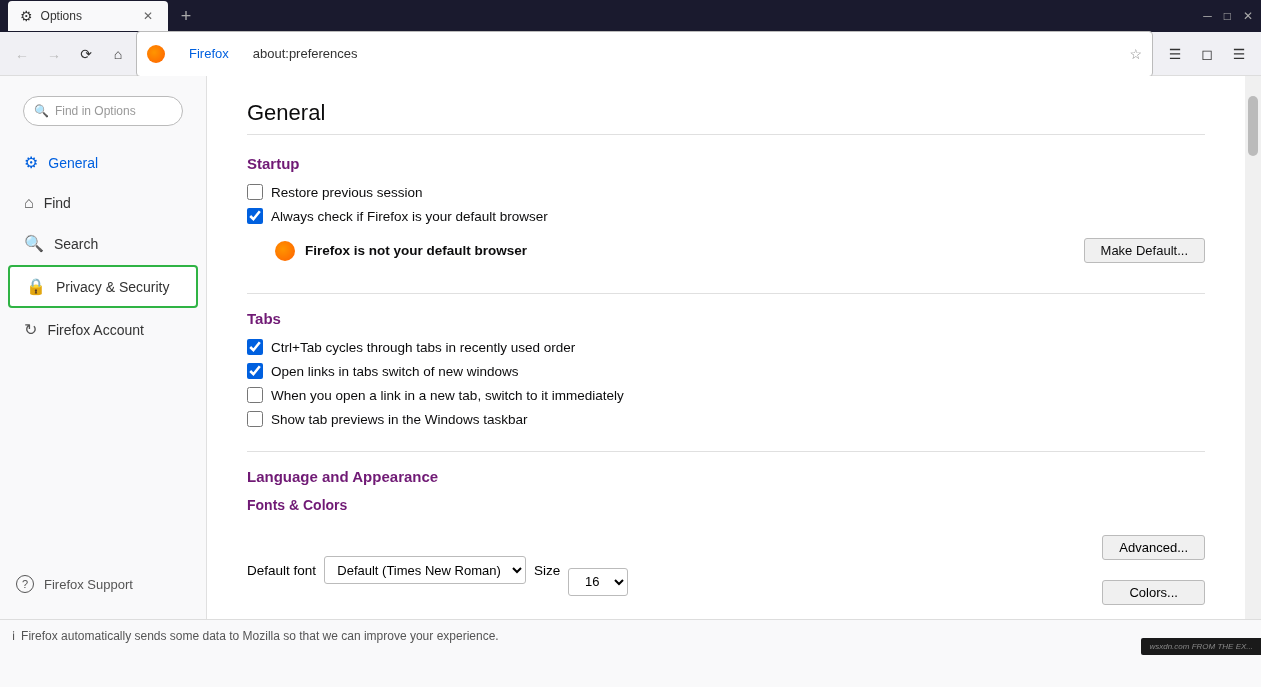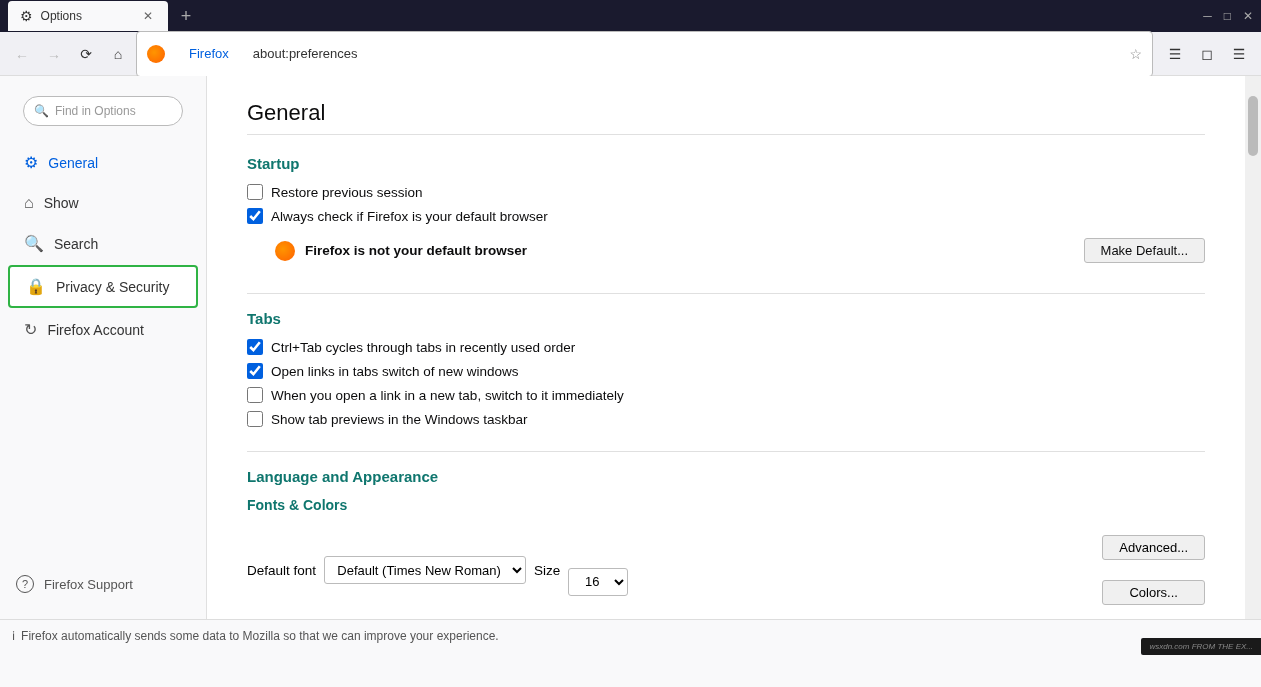--- a/index.html
+++ b/index.html
@@ -206,21 +206,21 @@
       font-size: 22px;
       font-weight: 300;
       color: #0c0c0d;
       margin-bottom: 20px;
       border-bottom: 1px solid #e0e0e0;
       padding-bottom: 8px;
     }
     h3.sub-title {
       font-size: 15px;
       font-weight: 600;
-      color: #0f766e;
+      color: #701a75;
       margin-bottom: 12px;
     }
     .section { margin-bottom: 24px; }
 
     .checkbox-row {
       display: flex;
       align-items: center;
       gap: 8px;
       margin-bottom: 8px;
       font-size: 13.5px;
@@ -366,21 +366,21 @@
         <span style="color:#999; font-size:12px;">Find in Options</span>
       </div>
     </div>
 
     <div class="sidebar-item selected">
       <span class="sidebar-icon">⚙</span>
       <span>General</span>
     </div>
     <div class="sidebar-item">
       <span class="sidebar-icon">⌂</span>
-      <span>Show</span>
+      <span>Find</span>
     </div>
     <div class="sidebar-item">
       <span class="sidebar-icon">🔍</span>
       <span>Search</span>
     </div>
     <div class="sidebar-item active">
       <span class="sidebar-icon">🔒</span>
       <span>Privacy &amp; Security</span>
     </div>
     <div class="sidebar-item">

